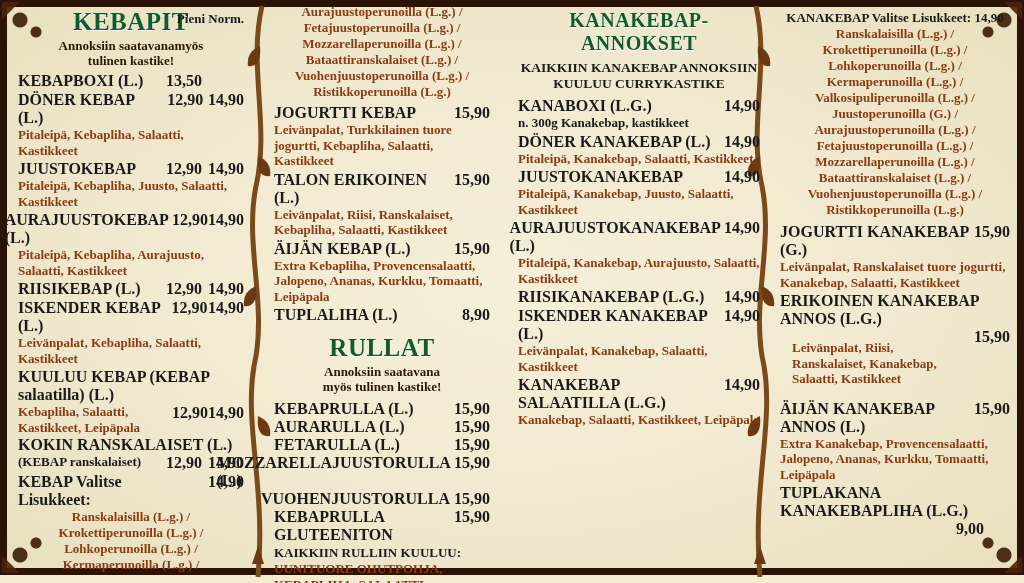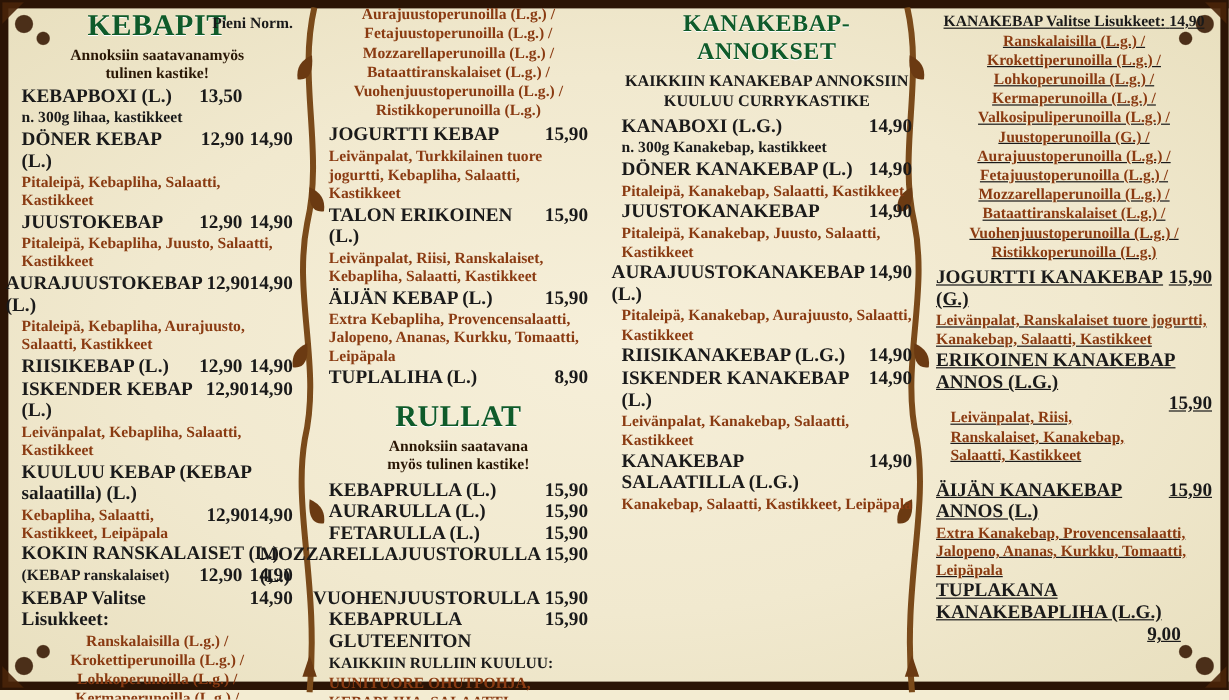--- a/index.html
+++ b/index.html
@@ -38,21 +38,21 @@
   .vine-svg.r{right:248px;}
 
   .cols{
     position:absolute;inset:0;
     display:flex;
   }
   .col{box-sizing:border-box;}
   .col1{width:250px;padding:8px 6px 4px 18px;}
   .col2{width:248px;padding:4px 8px 4px 24px;}
   .col3{width:268px;padding:4px 6px 16px 20px;}
-  .col4{width:258px;padding:4px 14px 4px 14px;text-decoration:underline;}
+  .col4{width:258px;padding:4px 14px 4px 14px;}
 
   h1.section{
     margin:0 0 2px 0;
     text-align:center;
     font-size:25px;
     font-weight:bold;
     color:#0f5b2a;
     text-shadow:0 1px 0 #fff;
     letter-spacing:.5px;
   }
@@ -122,21 +122,20 @@
       <div class="sub">Annoksiin saatavanamyös</div>
       <div class="sub" style="margin-top:-4px;">tulinen kastike!</div>
 
       <div>
         <div class="blk">
           <div class="row">
               <span class="nm">KEBAPBOXI (L.)</span>
               <span class="p1">13,50</span>
               <span class="p2"></span>
             </div>
-          <div class="plain">n. 300g lihaa, kastikkeet</div>
         </div>
         <div class="blk">
           <div class="row">
               <span class="nm">DÖNER KEBAP (L.)</span>
               <span class="p1">12,90</span>
               <span class="p2">14,90</span>
             </div>
           <div class="desc">Pitaleipä, Kebapliha, Salaatti, Kastikkeet</div>
         </div>
         <div class="blk">

